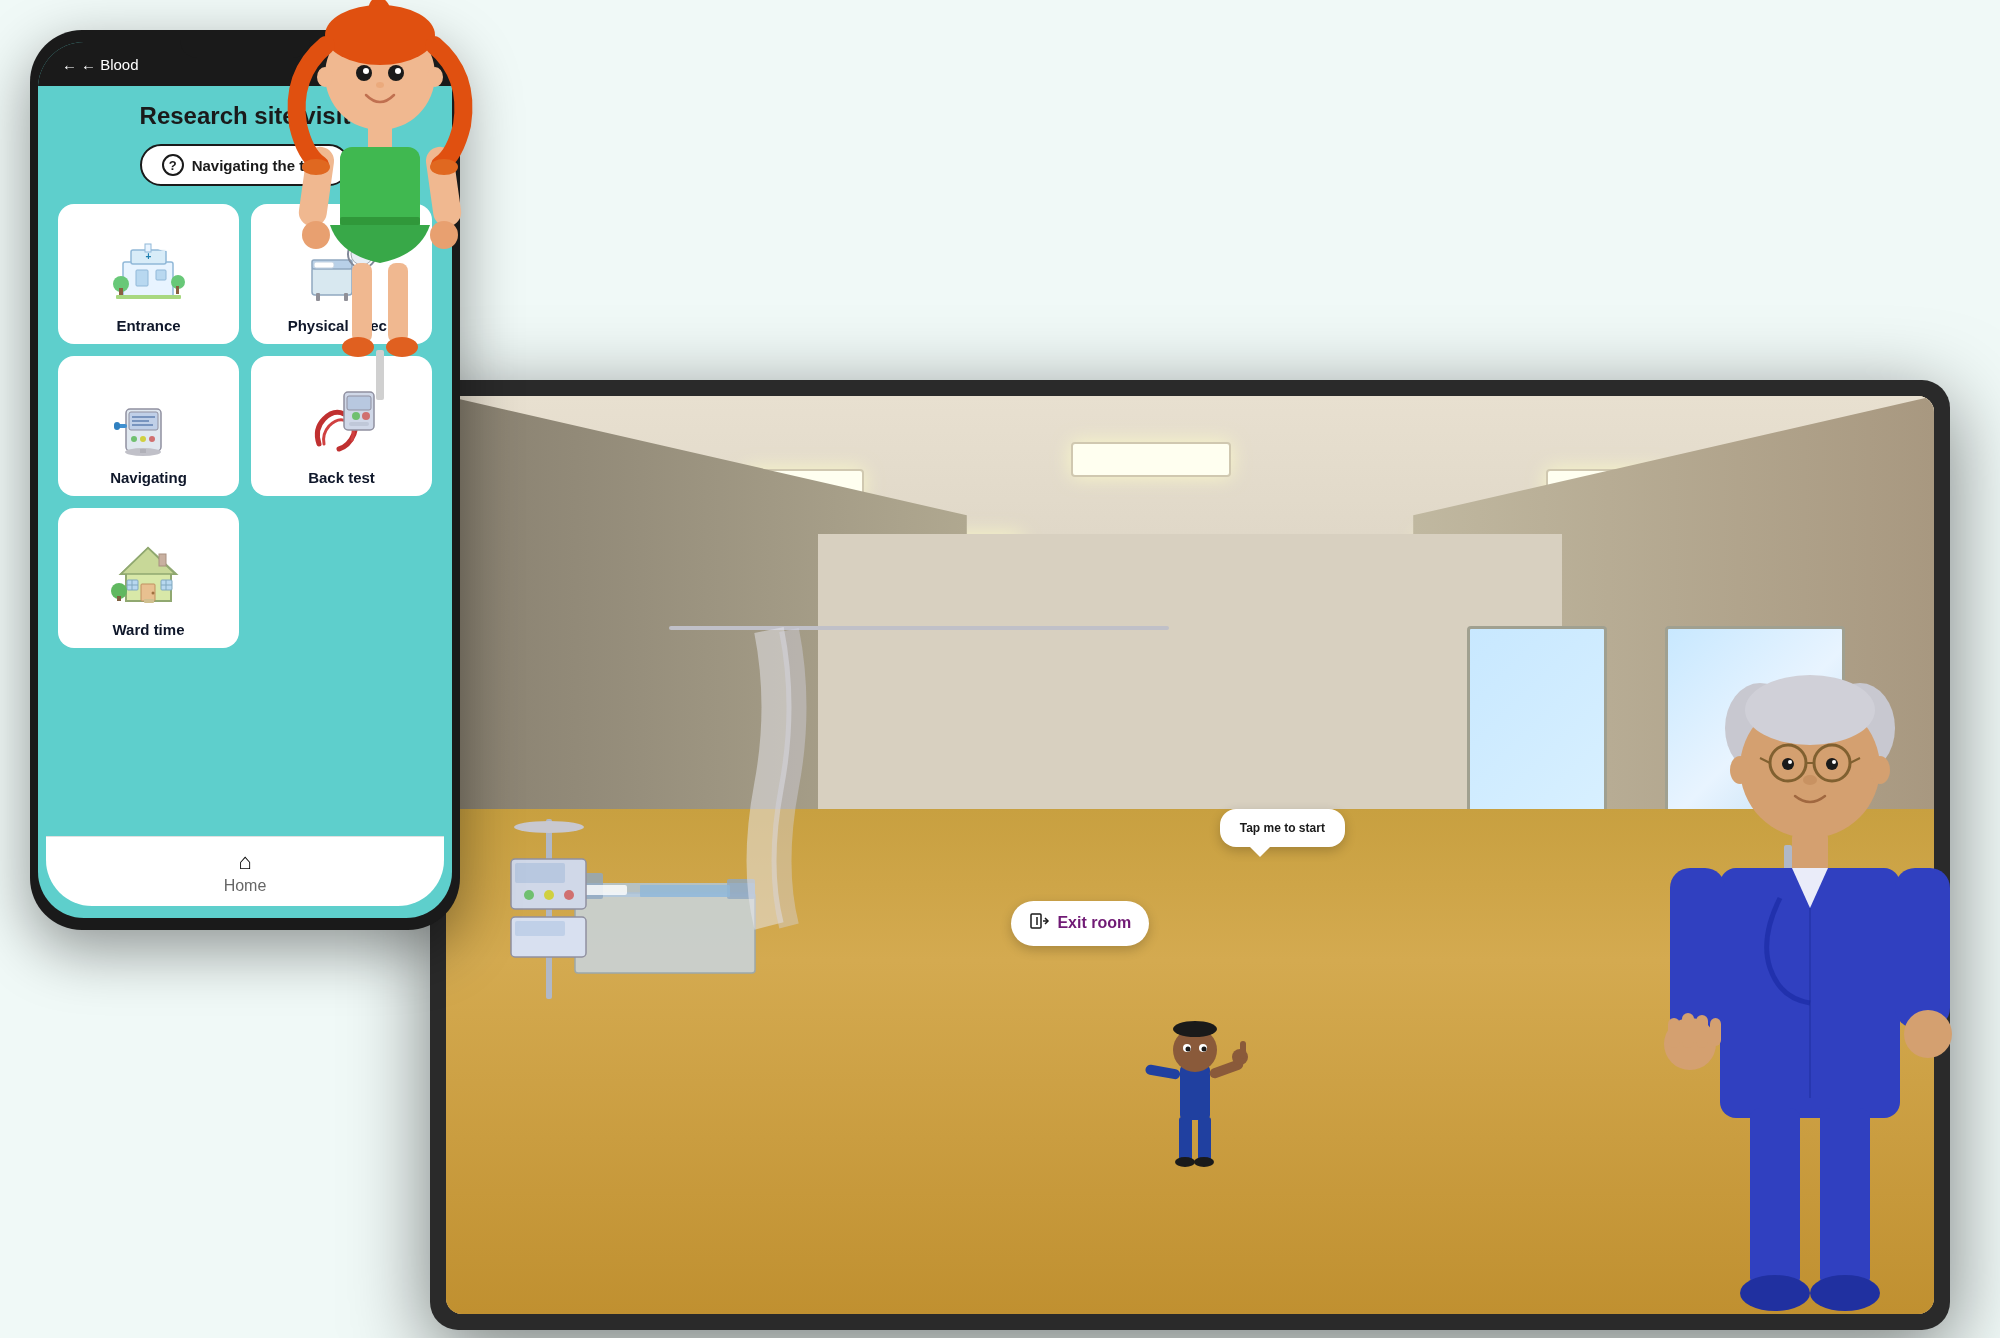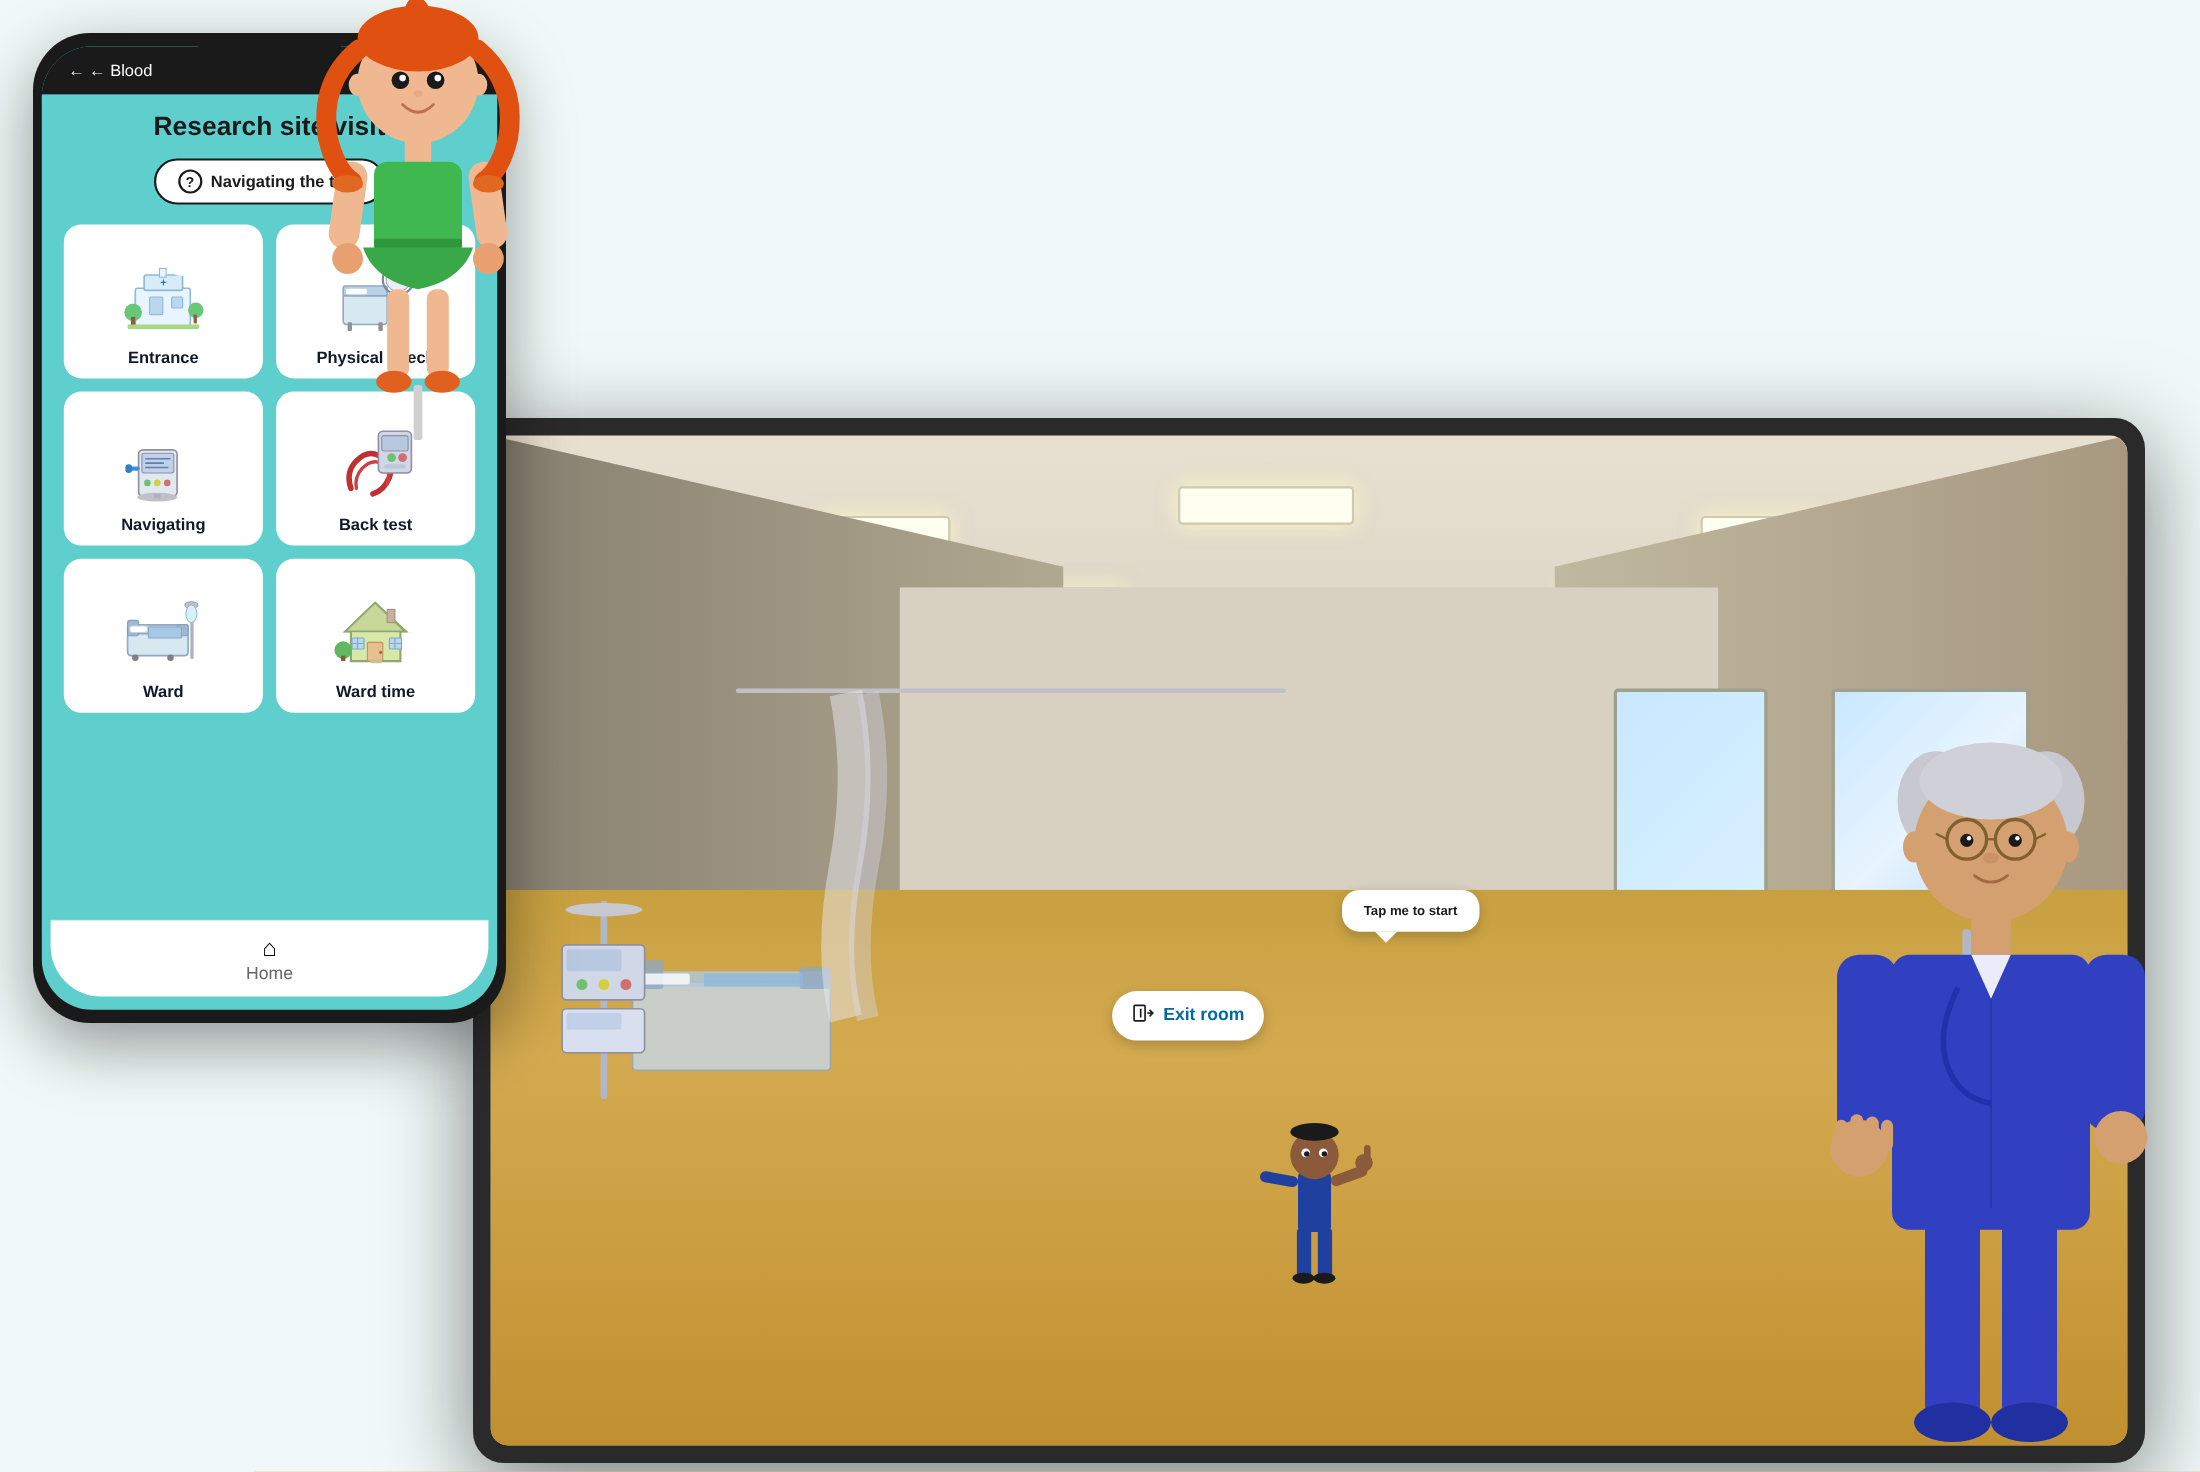--- a/index.html
+++ b/index.html
@@ -287,21 +287,21 @@
       top: 55%;
       left: 38%;
       background: white;
       border-radius: 24px;
       padding: 10px 18px;
       display: flex;
       align-items: center;
       gap: 8px;
       font-size: 16px;
       font-weight: 600;
-      color: #0369a1;
+      color: #701a75;
       box-shadow: 0 4px 12px rgba(0,0,0,0.2);
       white-space: nowrap;
     }
     .exit-icon {
       font-size: 18px;
     }
 
     
     .tap-bubble {
       position: absolute;
@@ -459,45 +459,20 @@
                 <rect x="40" y="8" width="30" height="38" fill="#d0d8e8" stroke="#9090a0" stroke-width="1.5" rx="4"></rect>
                 <rect x="43" y="12" width="24" height="14" fill="#b8c8e0" stroke="#9090a0" stroke-width="1" rx="2"></rect>
                 <circle cx="52" cy="32" r="4" fill="#70c070"></circle>
                 <circle cx="62" cy="32" r="4" fill="#d07070"></circle>
                 <rect x="45" y="38" width="20" height="4" fill="#c0c8d8" rx="2"></rect>
               </svg>
             </div>
             <span class="grid-item-label">Back test</span>
           </div>
 
-          <div class="grid-item">
-            <div class="grid-item-icon">
-              <svg width="75" height="75" viewBox="0 0 75 75">
-
-                <rect x="5" y="38" width="55" height="22" fill="#d8e8f0" stroke="#90a8c0" stroke-width="1.5" rx="3"></rect>
-                <rect x="5" y="32" width="55" height="8" fill="#c0d4e8" stroke="#90a8c0" stroke-width="1.5" rx="2"></rect>
-
-                <rect x="5" y="28" width="10" height="14" fill="#a0b8d0" stroke="#80a0c0" stroke-width="1" rx="2"></rect>
-
-                <rect x="50" y="32" width="10" height="10" fill="#a0b8d0" stroke="#80a0c0" stroke-width="1" rx="2"></rect>
-
-                <rect x="7" y="33" width="16" height="6" fill="white" stroke="#c0d0e0" stroke-width="1" rx="2"></rect>
-
-                <rect x="24" y="34" width="30" height="10" fill="#a8c8e8" stroke="#88a8c8" stroke-width="1" rx="1"></rect>
-
-                <rect x="62" y="15" width="3" height="48" fill="#b0b0b8" rx="1"></rect>
-                <ellipse cx="63" cy="14" rx="6" ry="3" fill="#c0c0c8" stroke="#a0a0a8" stroke-width="1"></ellipse>
-                <ellipse cx="63" cy="22" rx="5" ry="8" fill="#d8f0f8" stroke="#90c0d0" stroke-width="1"></ellipse>
-
-                <circle cx="12" cy="62" r="3" fill="#808088"></circle>
-                <circle cx="44" cy="62" r="3" fill="#808088"></circle>
-              </svg>
-            </div>
-            <span class="grid-item-label">Ward</span>
-          </div>
 
           <div class="grid-item">
             <div class="grid-item-icon">
               <svg width="75" height="75" viewBox="0 0 75 75">
 
                 <polygon points="37,12 10,38 15,38 15,65 60,65 60,38 65,38" fill="#d8e8a8" stroke="#90a870" stroke-width="2"></polygon>
                 <polygon points="37,12 10,38 64,38" fill="#c8d898" stroke="#90a870" stroke-width="1.5"></polygon>
 
                 <rect x="30" y="48" width="14" height="17" fill="#e8c090" stroke="#c09060" stroke-width="1" rx="1"></rect>
                 <circle cx="42" cy="57" r="1.5" fill="#a07040"></circle>

